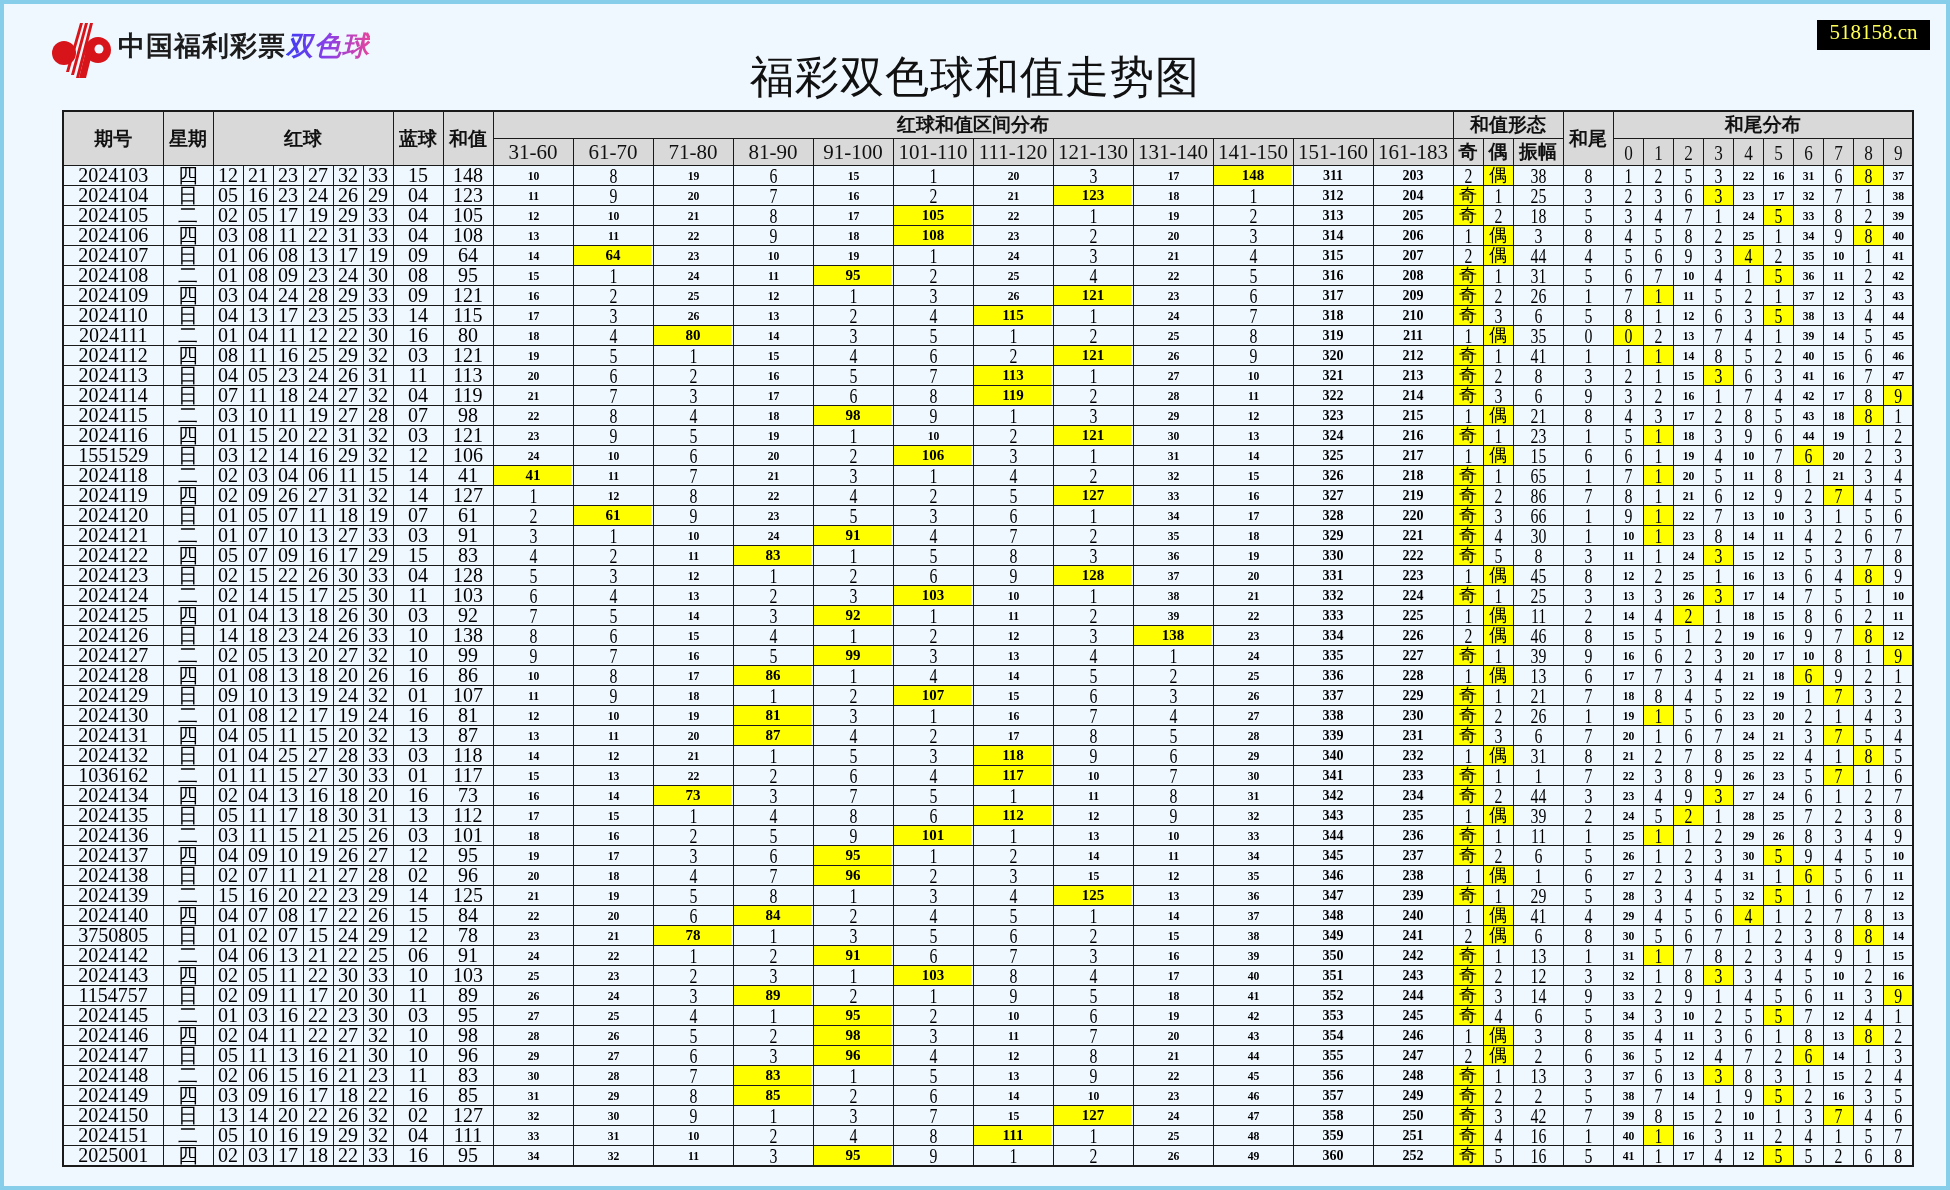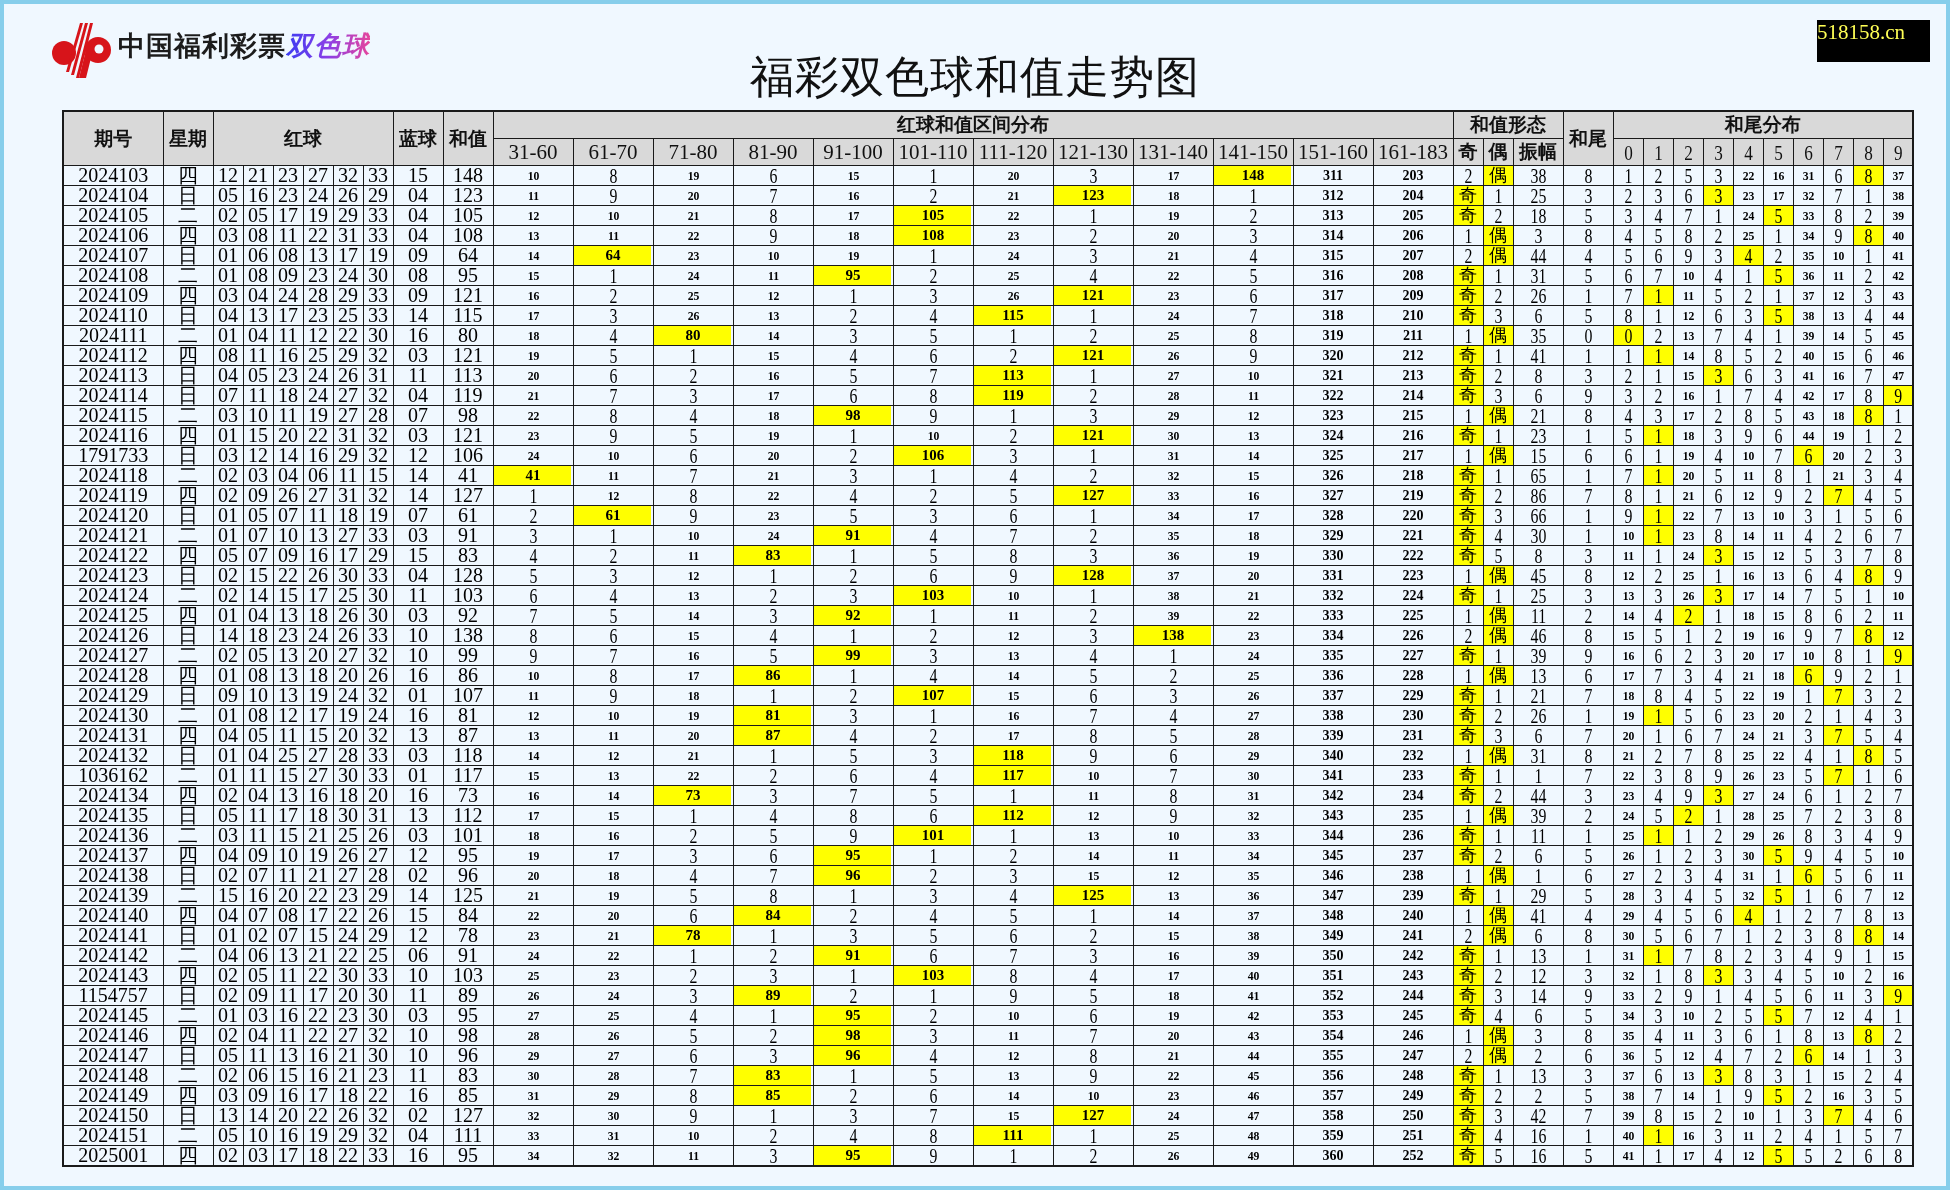--- a/index.html
+++ b/index.html
@@ -11,22 +11,22 @@
         box-shadow:inset 0 0 0 4px var(--frame);overflow:hidden;}
 
   
   .logo-emblem{position:absolute;left:50px;top:20px;width:64px;height:58px;}
   .logo-text{position:absolute;left:118px;top:28px;height:34px;line-height:34px;
              font:bold 27px "DejaVu Sans",sans-serif;letter-spacing:1px;color:#1c1c1c;white-space:nowrap;}
   .logo-accent{background:linear-gradient(90deg,#3b3cf2 0%,#8a3fe6 50%,#e6459c 100%);
                -webkit-background-clip:text;background-clip:text;color:transparent;font-style:italic;}
 
   
-  .watermark{position:absolute;left:1817px;top:20px;width:113px;height:42px;line-height:30px;
-             background:#000;color:#FFFF55;text-align:left;
+  .watermark{position:absolute;left:1817px;top:20px;width:113px;height:30px;line-height:30px;
+             background:#000;color:#FFFF55;text-align:center;
              font:21px "Liberation Serif",serif;}
 
   
   .title{position:absolute;left:0;top:48px;width:1950px;height:48px;line-height:48px;margin:0;
          text-align:center;font:normal 44px "Liberation Serif",serif;color:#111;letter-spacing:1px;}
 
   
   #trend-table{position:absolute;left:50px;top:110px;width:1850px;border-collapse:collapse;
                table-layout:fixed;border:2px solid var(--line);margin-left:12px;}
   #trend-table th,#trend-table td{border:1px solid var(--line);padding:0;text-align:center;
@@ -1708,21 +1708,21 @@
           </td>
           <td>
             <span class="v bg">1</span>
           </td>
           <td>
             <span class="v bg">2</span>
           </td>
         </tr>
         <tr>
           <td>
-            <span class="v txt">1791733</span>
+            <span class="v txt">1551529</span>
           </td>
           <td>
             <span class="v txt">日</span>
           </td>
           <td>
             <span class="v txt">03</span>
           </td>
           <td>
             <span class="v txt">12</span>
           </td>
@@ -4348,21 +4348,21 @@
           </td>
           <td>
             <span class="v bg">8</span>
           </td>
           <td>
             <span class="v sm">13</span>
           </td>
         </tr>
         <tr>
           <td>
-            <span class="v txt">2024141</span>
+            <span class="v txt">3750805</span>
           </td>
           <td>
             <span class="v txt">日</span>
           </td>
           <td>
             <span class="v txt">01</span>
           </td>
           <td>
             <span class="v txt">02</span>
           </td>

